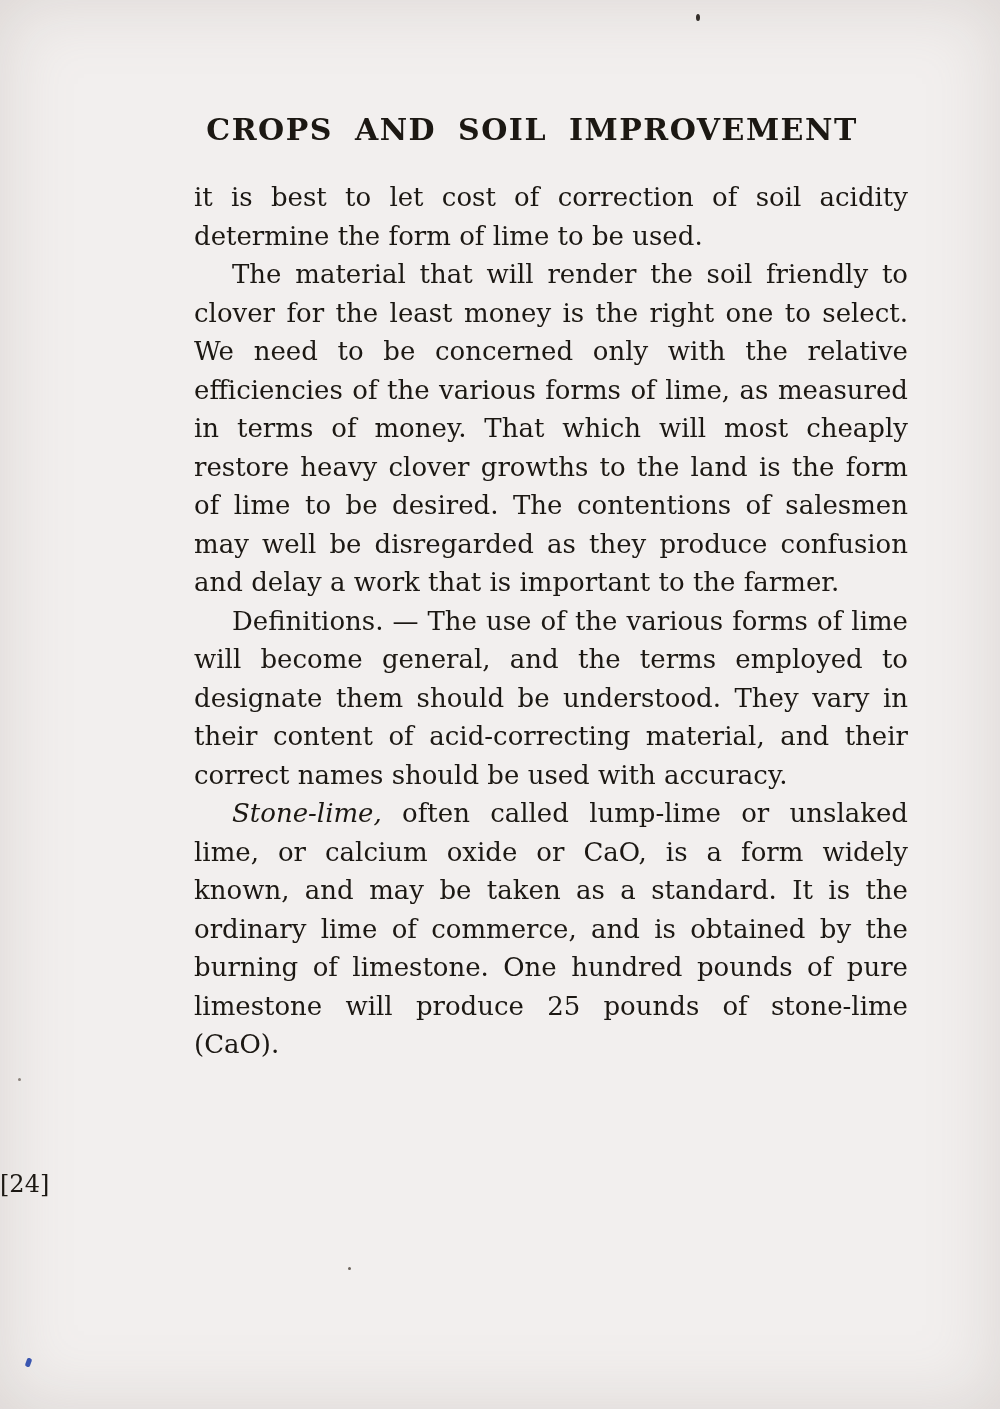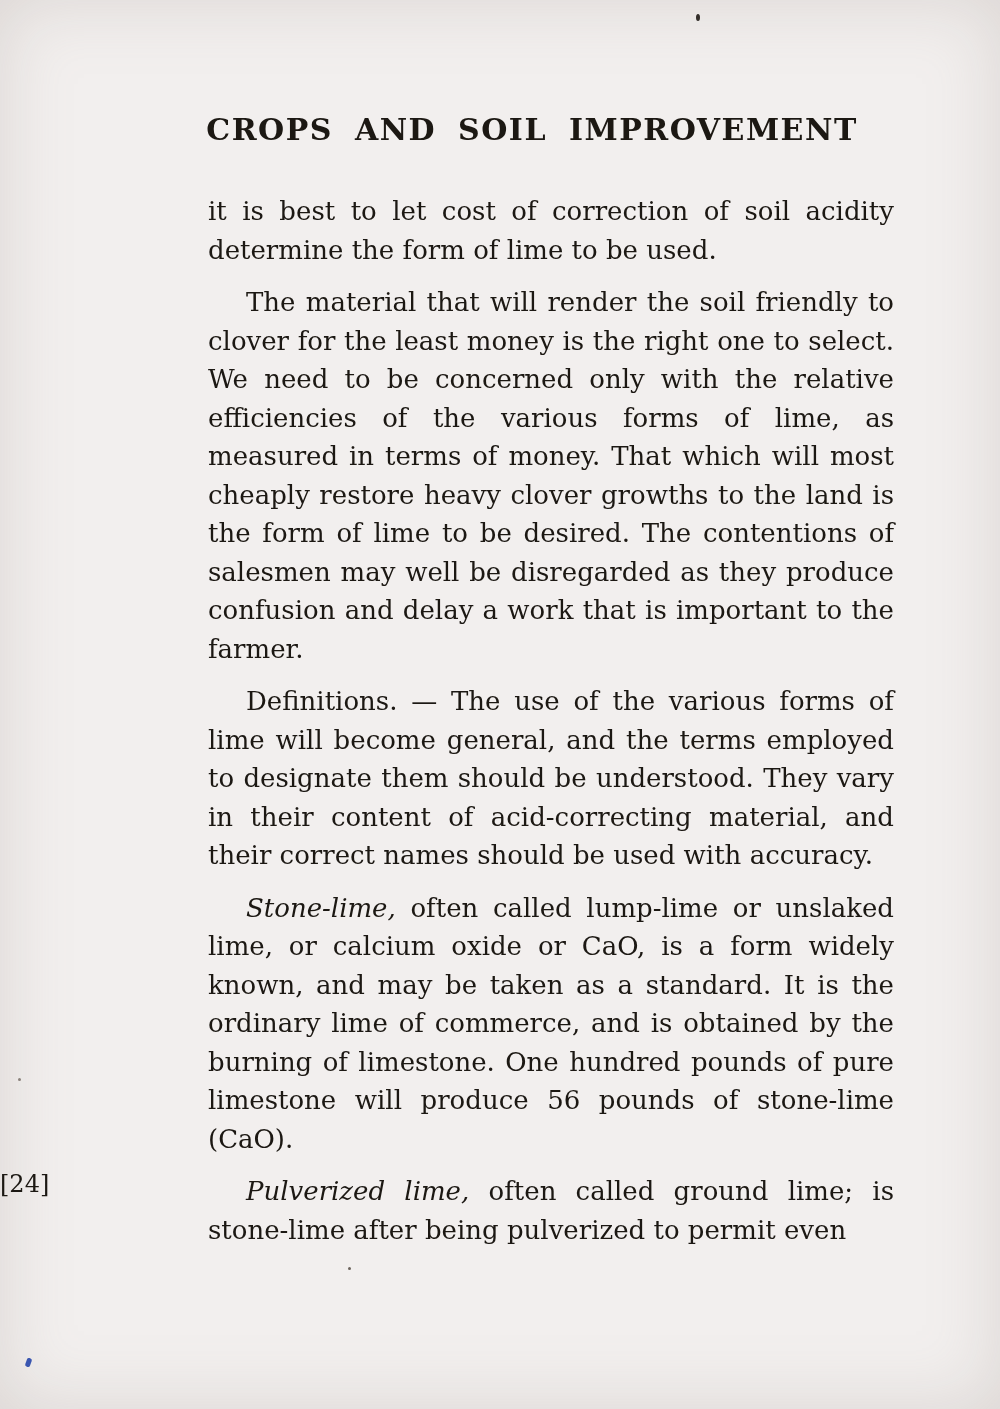--- a/index.html
+++ b/index.html
@@ -25,21 +25,21 @@
     text-align:center;
     font-size:30px;font-weight:700;
     letter-spacing:1.5px;word-spacing:10px;padding-left:32px;
   }
   .text-block{
     position:absolute;top:178px;left:194px;width:714px;
     font-size:26px;line-height:38.5px;
     text-align:justify;
     text-justify:inter-word;
   }
-  .para{margin:14px;text-indent:38px;}
+  .para{margin:0;text-indent:38px;}
   .para.no-indent{text-indent:0;}
   .lead-bold{font-weight:400;}
   .lead-italic{font-style:italic;}
   .page-number{
     position:absolute;top:1170px;left:0;width:100%;
     text-align:left;
     font-size:24px;
   }
   .speck{position:absolute;border-radius:50%;}
 </style>
@@ -58,26 +58,23 @@
 
     <p class="para">
       <span>The material that will render the soil friendly to clover for the least money is the right one to select. We need to be concerned only with the relative efficiencies of the various forms of lime, as measured in terms of money. That which will most cheaply restore heavy clover growths to the land is the form of lime to be desired. The contentions of salesmen may well be disregarded as they produce confusion and delay a work that is important to the farmer.</span>
     </p>
 
     <p class="para">
       <span class="lead-bold">Definitions.</span><span> — The use of the various forms of lime will become general, and the terms employed to designate them should be understood. They vary in their content of acid-correcting material, and their correct names should be used with accuracy.</span>
     </p>
 
     <p class="para">
-      <span class="lead-italic">Stone-lime,</span><span> often called lump-lime or unslaked lime, or calcium oxide or CaO, is a form widely known, and may be taken as a standard. It is the ordinary lime of commerce, and is obtained by the burning of limestone. One hundred pounds of pure limestone will produce 56 pounds of stone-lime (CaO).</span>
+      <span class="lead-italic">Stone-lime,</span><span> often called lump-lime or unslaked lime, or calcium oxide or CaO, is a form widely known, and may be taken as a standard. It is the ordinary lime of commerce, and is obtained by the burning of limestone. One hundred pounds of pure limestone will produce 25 pounds of stone-lime (CaO).</span>
     </p>
 
-    <p class="para">
-      <span class="lead-italic">Pulverized lime,</span><span> often called ground lime; is stone-lime after being pulverized to permit even</span>
-    </p>
 
   </div>
 
   <div class="page-number">[24]</div>
 
   <span class="speck" style="left:696px;top:14px;width:4px;height:7px;background:#332e29;"></span>
   <span class="speck" style="left:348px;top:1267px;width:3px;height:3px;background:#6b635c;"></span>
   <span class="speck" style="left:18px;top:1078px;width:3px;height:3px;background:#8a817a;"></span>
   <span class="speck" style="left:26px;top:1358px;width:5px;height:9px;background:#3a56b0;border-radius:2px;transform:rotate(20deg);"></span>
 

